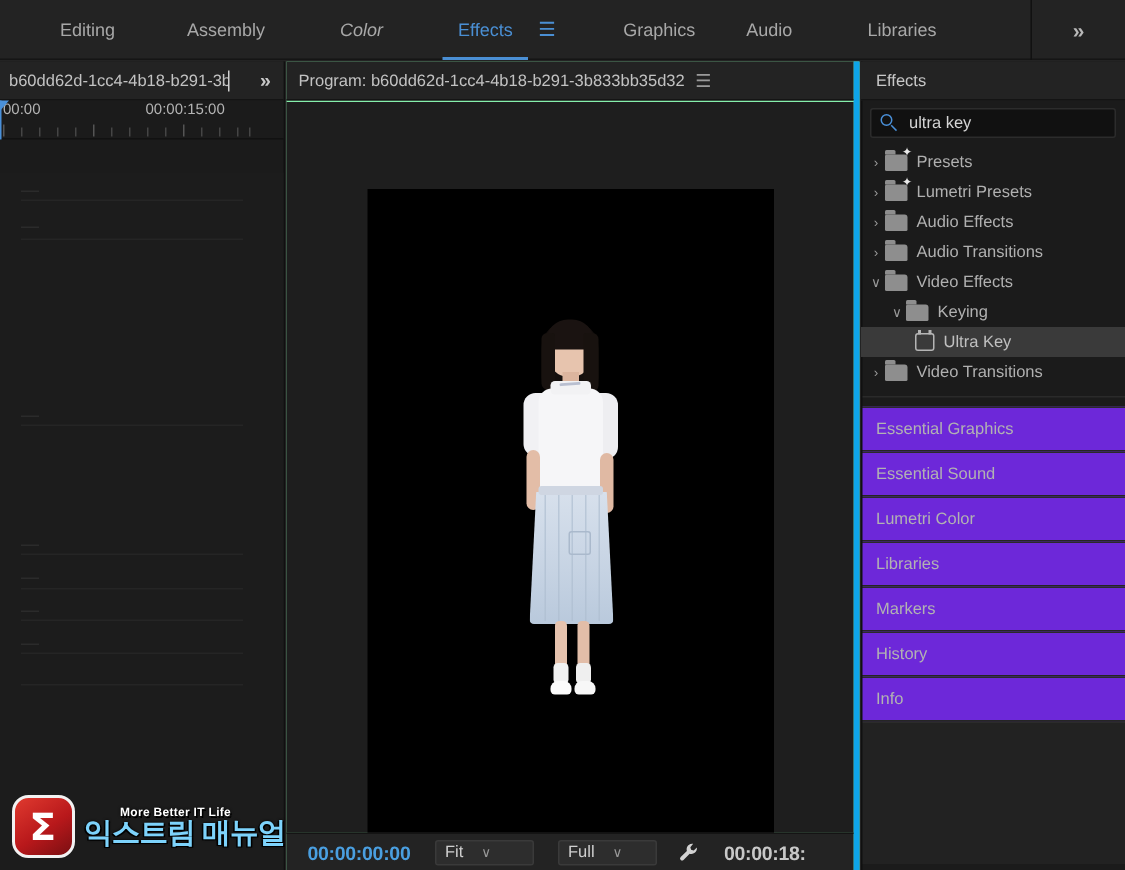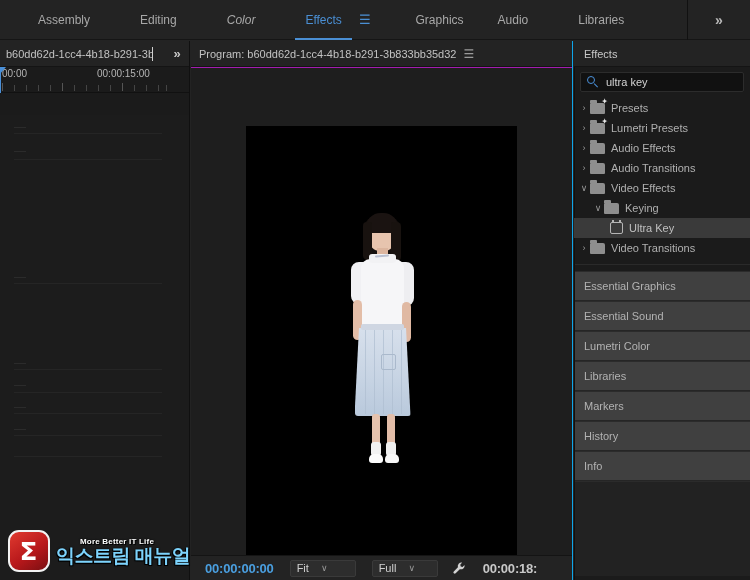--- a/index.html
+++ b/index.html
@@ -176,22 +176,22 @@
     font-size: 19px; color: #7dd3fc; font-weight: bold;
     letter-spacing: -0.5px; line-height: 1.05;
     text-shadow: 0 0 2px #000, 1px 1px 0 #000, -1px 1px 0 #000;
     white-space: nowrap;
   }
 
   
   .center-panel {
     position: absolute; left: 191px; top: 41px;
     width: 382px; height: 539px;
-    background: #a21caf;
-    border-right: 1px solid #0ea5e9;
+    background: #86efac;
+    border-right: 4px solid #0ea5e9;
   }
   .pm-header {
     height: 26px; background: #232323;
     border-bottom: 1px solid #141414;
     display: flex; align-items: center;
   }
   .pm-title {
     font-size: 11px; color: #c2c2c2;
     padding-left: 8px; white-space: nowrap;
   }
@@ -403,46 +403,46 @@
 
   .rp-divider {
     height: 1px; background: #2a2a2a;
     margin: 6px 0 0 0;
   }
   .panel-list { margin-top: 6px; }
   .panel-item {
     height: 30px;
     border-bottom: 1px solid #252525;
     border-top: 1px solid #2b2b2b;
-    background: #404040;
+    background: #6d28d9;
     display: flex; align-items: center;
     font-size: 11px; color: #b2b2b2;
     padding-left: 10px;
   }
   .panel-filler {
     background: #222222;
     border-top: 1px solid #2b2b2b;
     height: 95px;
   }
   .rp-left-border {
     position: absolute; left: 0; top: 0;
     width: 1px; height: 539px; background: #101010;
   }
 </style>
 </head>
 <body>
 
 <div id="app">
 
   <div class="tabbar">
+    <div class="tab" style="margin-left:30px;">
+      <span>Editing</span>
+    </div>
     <div class="tab" style="margin-left:28px;">
       <span>Assembly</span>
-    </div>
-    <div class="tab" style="margin-left:30px;">
-      <span>Editing</span>
     </div>
     <div class="tab" style="margin-left:30px;font-style:italic;">
       <span>Color</span>
     </div>
     <div class="tab active" style="margin-left:30px;">
       <span>Effects</span>
     </div>
     <div class="tab-hamburger">
       <span>☰</span>
     </div>

